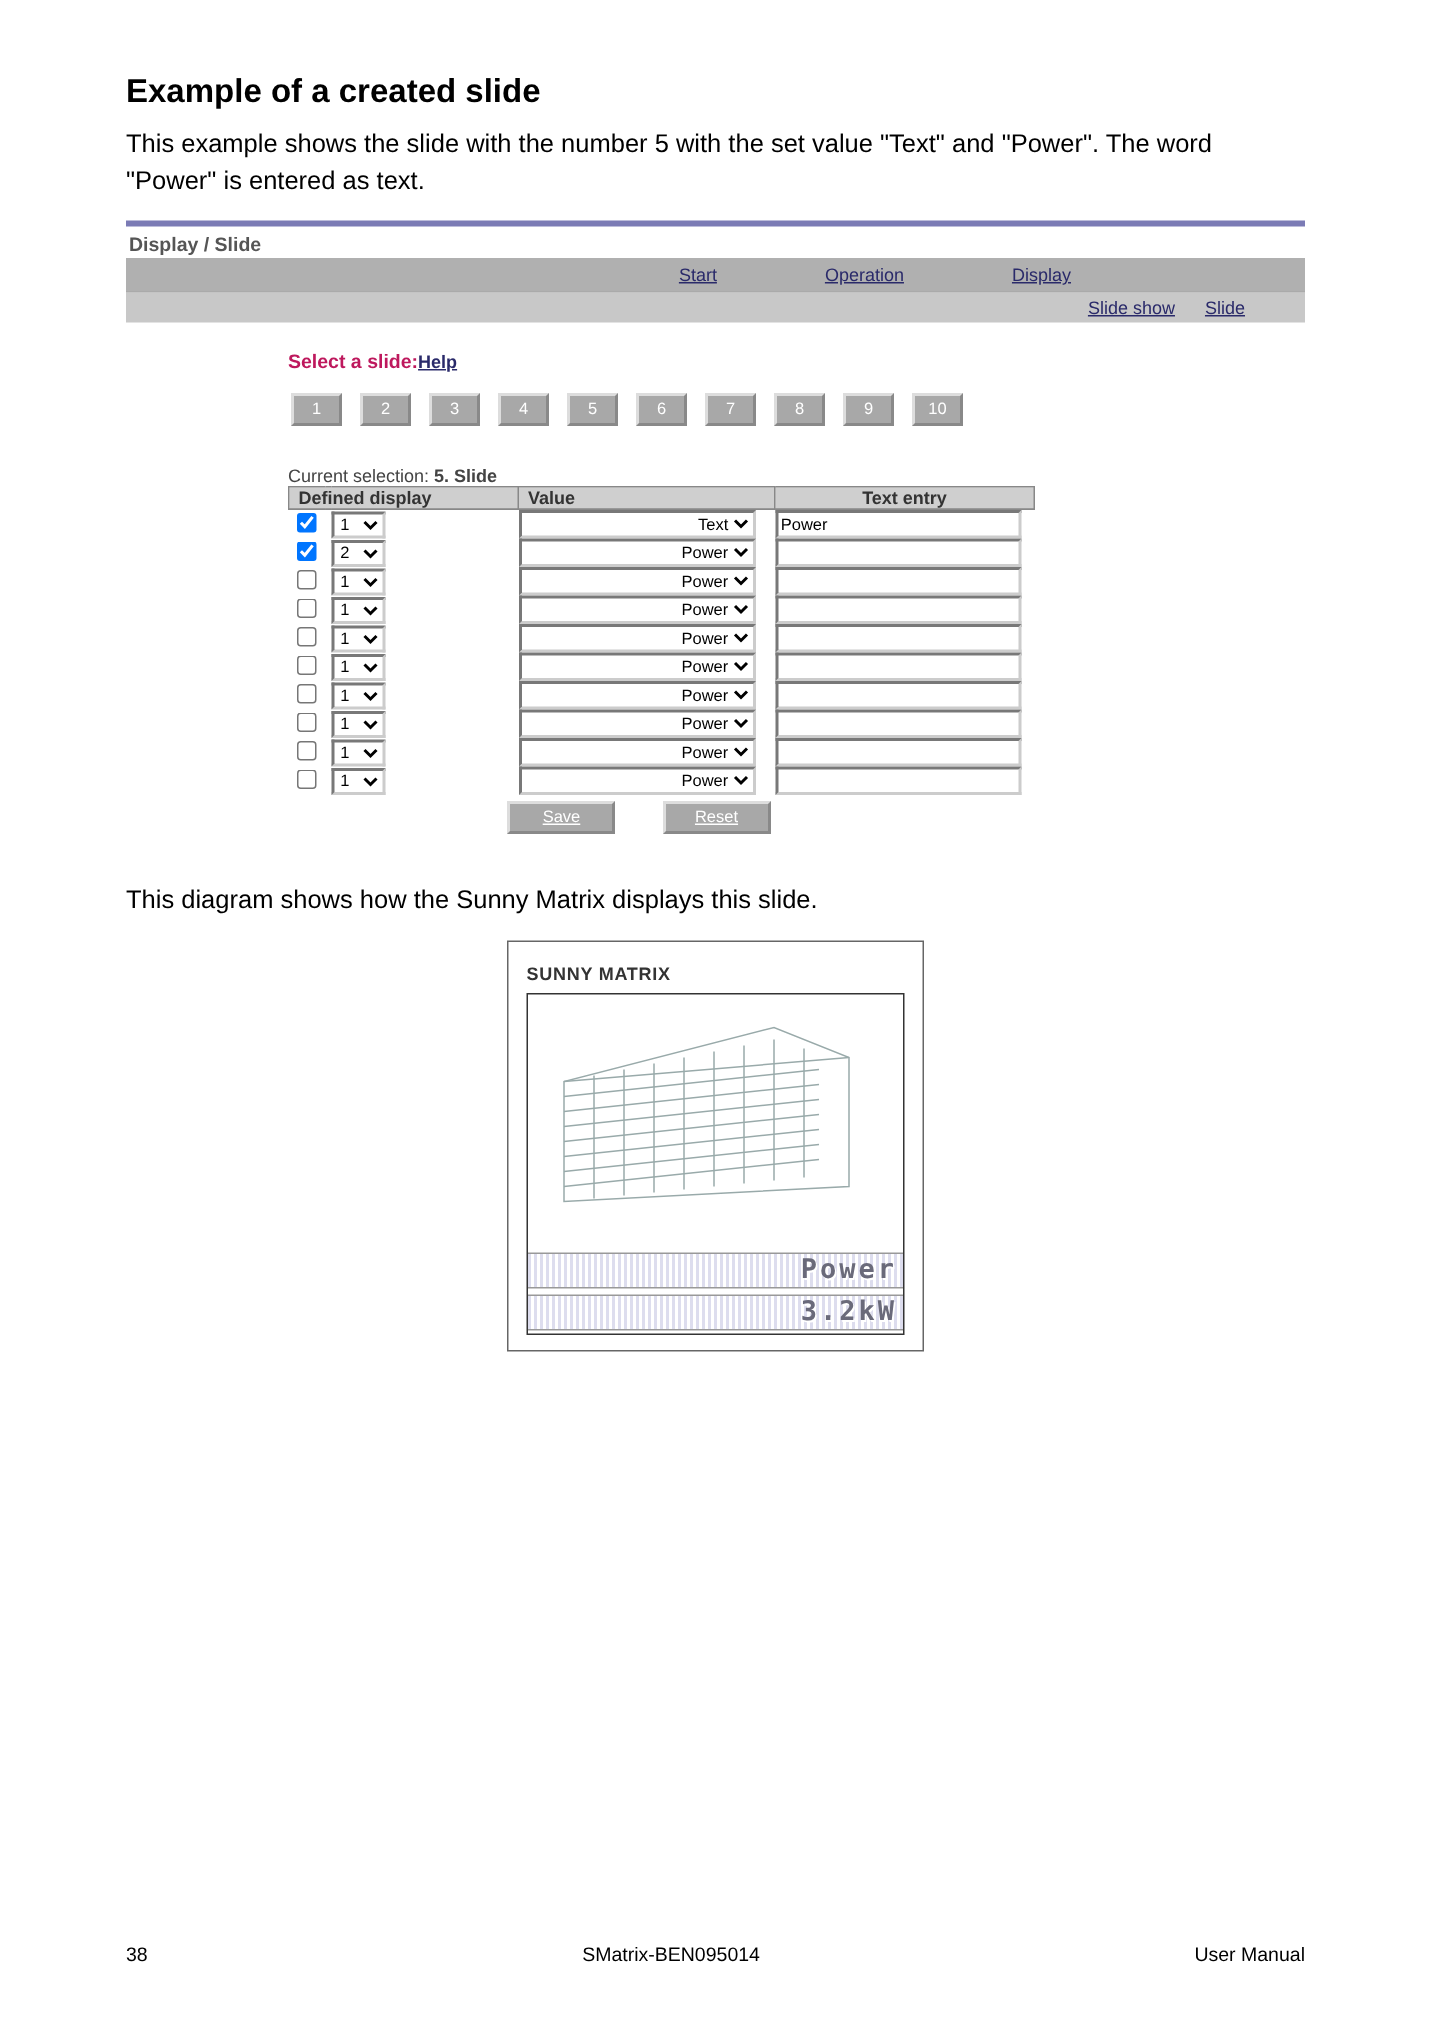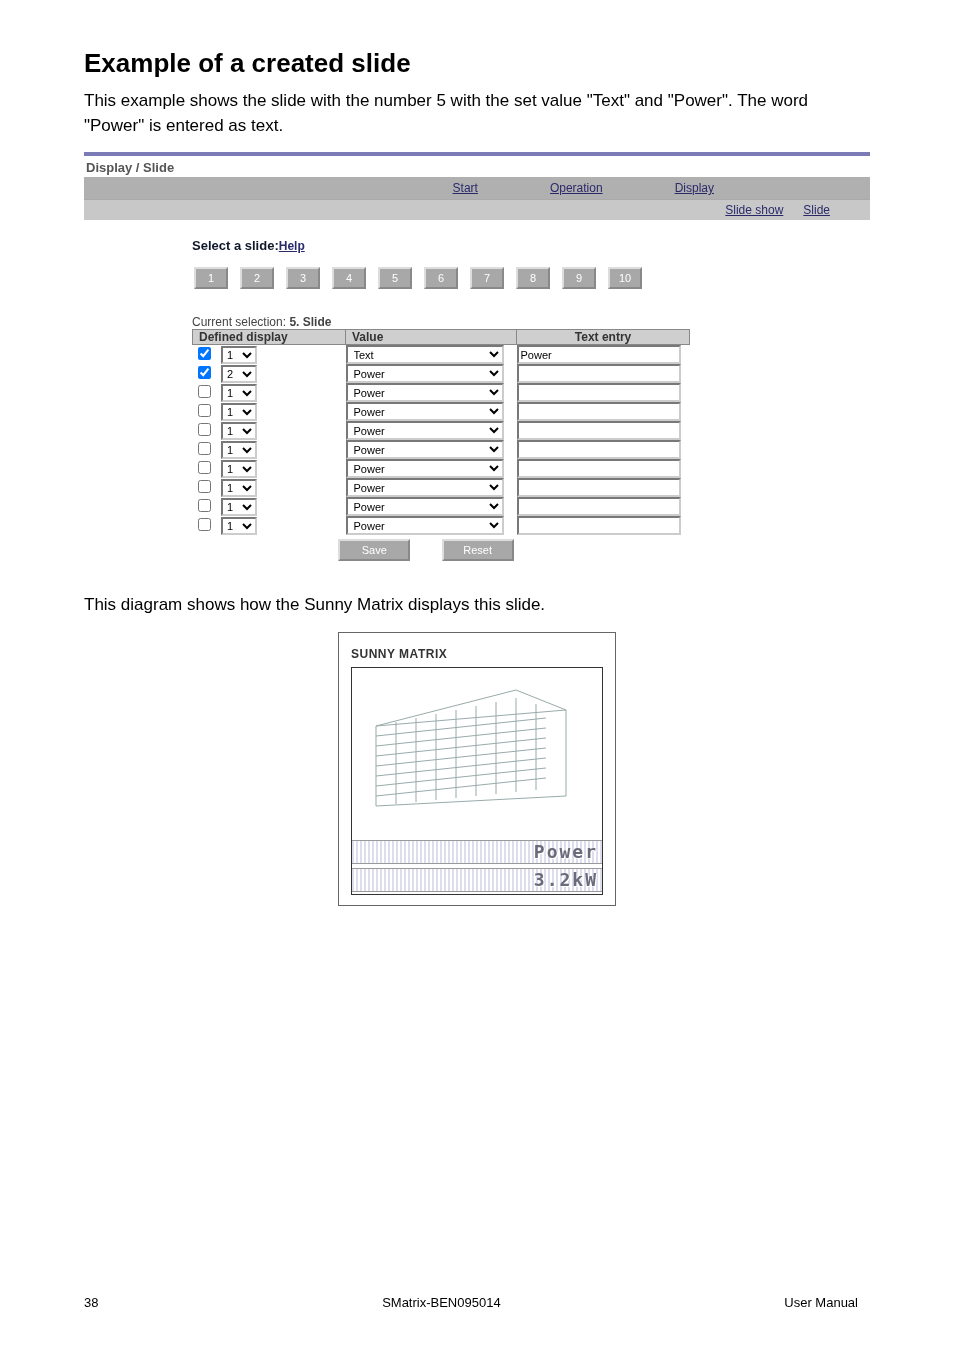--- a/index.html
+++ b/index.html
@@ -20,21 +20,21 @@
     position: relative;
   }
   .header-row {
     display: flex;
     justify-content: space-between;
     font-size: 13px;
     margin-bottom: 60px;
   }
   .header-right { font-weight: bold; }
   h2.section-title {
-    font-size: 26px;
+    font-size: 22px;
     font-weight: bold;
     margin: 0 0 10px 0;
   }
   p.body-text {
     font-size: 17px;
     line-height: 1.45;
     margin: 0 0 14px 0;
   }
   .app-box {
     border-top: 4px solid #7b7bb5;
@@ -84,21 +84,21 @@
   .content-inner {
     padding: 18px 0 12px 108px;
   }
   .select-row {
     display: flex;
     align-items: center;
     margin-bottom: 14px;
   }
   .select-label {
     font-weight: bold;
-    color: #0f172a;
+    color: #be185d;
     font-size: 13px;
     flex: 0 0 auto;
   }
   .help-link {
     color: #2a2a6a;
     text-decoration: underline;
     font-weight: bold;
     font-size: 12px;
   }
   .slide-buttons {
@@ -153,20 +153,21 @@
     font-size: 11px;
   }
   .val-cell { width: 158px; }
   .val-cell select.wide {
     width: 158px;
     height: 19px;
     border: 2px inset #ccc;
     background: #fff;
     font-size: 11px;
     padding-left: 2px;
+    text-align: right;
   }
   .txt-cell { width: 160px; }
   .txt-cell input.txt {
     width: 156px;
     height: 15px;
     border: 2px inset #ccc;
     background: #fff;
     font-size: 11px;
     padding: 0 2px;
   }
@@ -181,20 +182,21 @@
     height: 18px;
     background: #a8a8a8;
     border: 2px outset #ddd;
     color: #fff;
     font-size: 11px;
     display: inline-flex;
     align-items: center;
     justify-content: center;
     margin: 0 14px;
     cursor: pointer;
+    text-decoration: underline;
   }
   .diagram-figure {
     width: 278px;
     margin: 14px auto 0 auto;
     border: 1px solid #666;
     padding: 14px 12px 10px 12px;
     box-sizing: border-box;
   }
   .diagram-title {
     font-size: 12px;
@@ -229,21 +231,21 @@
   .led-text {
     font-family: monospace;
     font-size: 18px;
     font-weight: bold;
     color: #6a6a7a;
     letter-spacing: 2px;
     text-shadow: 1px 1px 0 #fff;
   }
   .footer-row {
     position: absolute;
-    left: 84px; right: 96px; bottom: 42px;
+    left: 84px; right: 84px; bottom: 42px;
     display: flex;
     justify-content: space-between;
     font-size: 13px;
   }
 </style>
 </head>
 <body>
 
 <div class="page">
 

